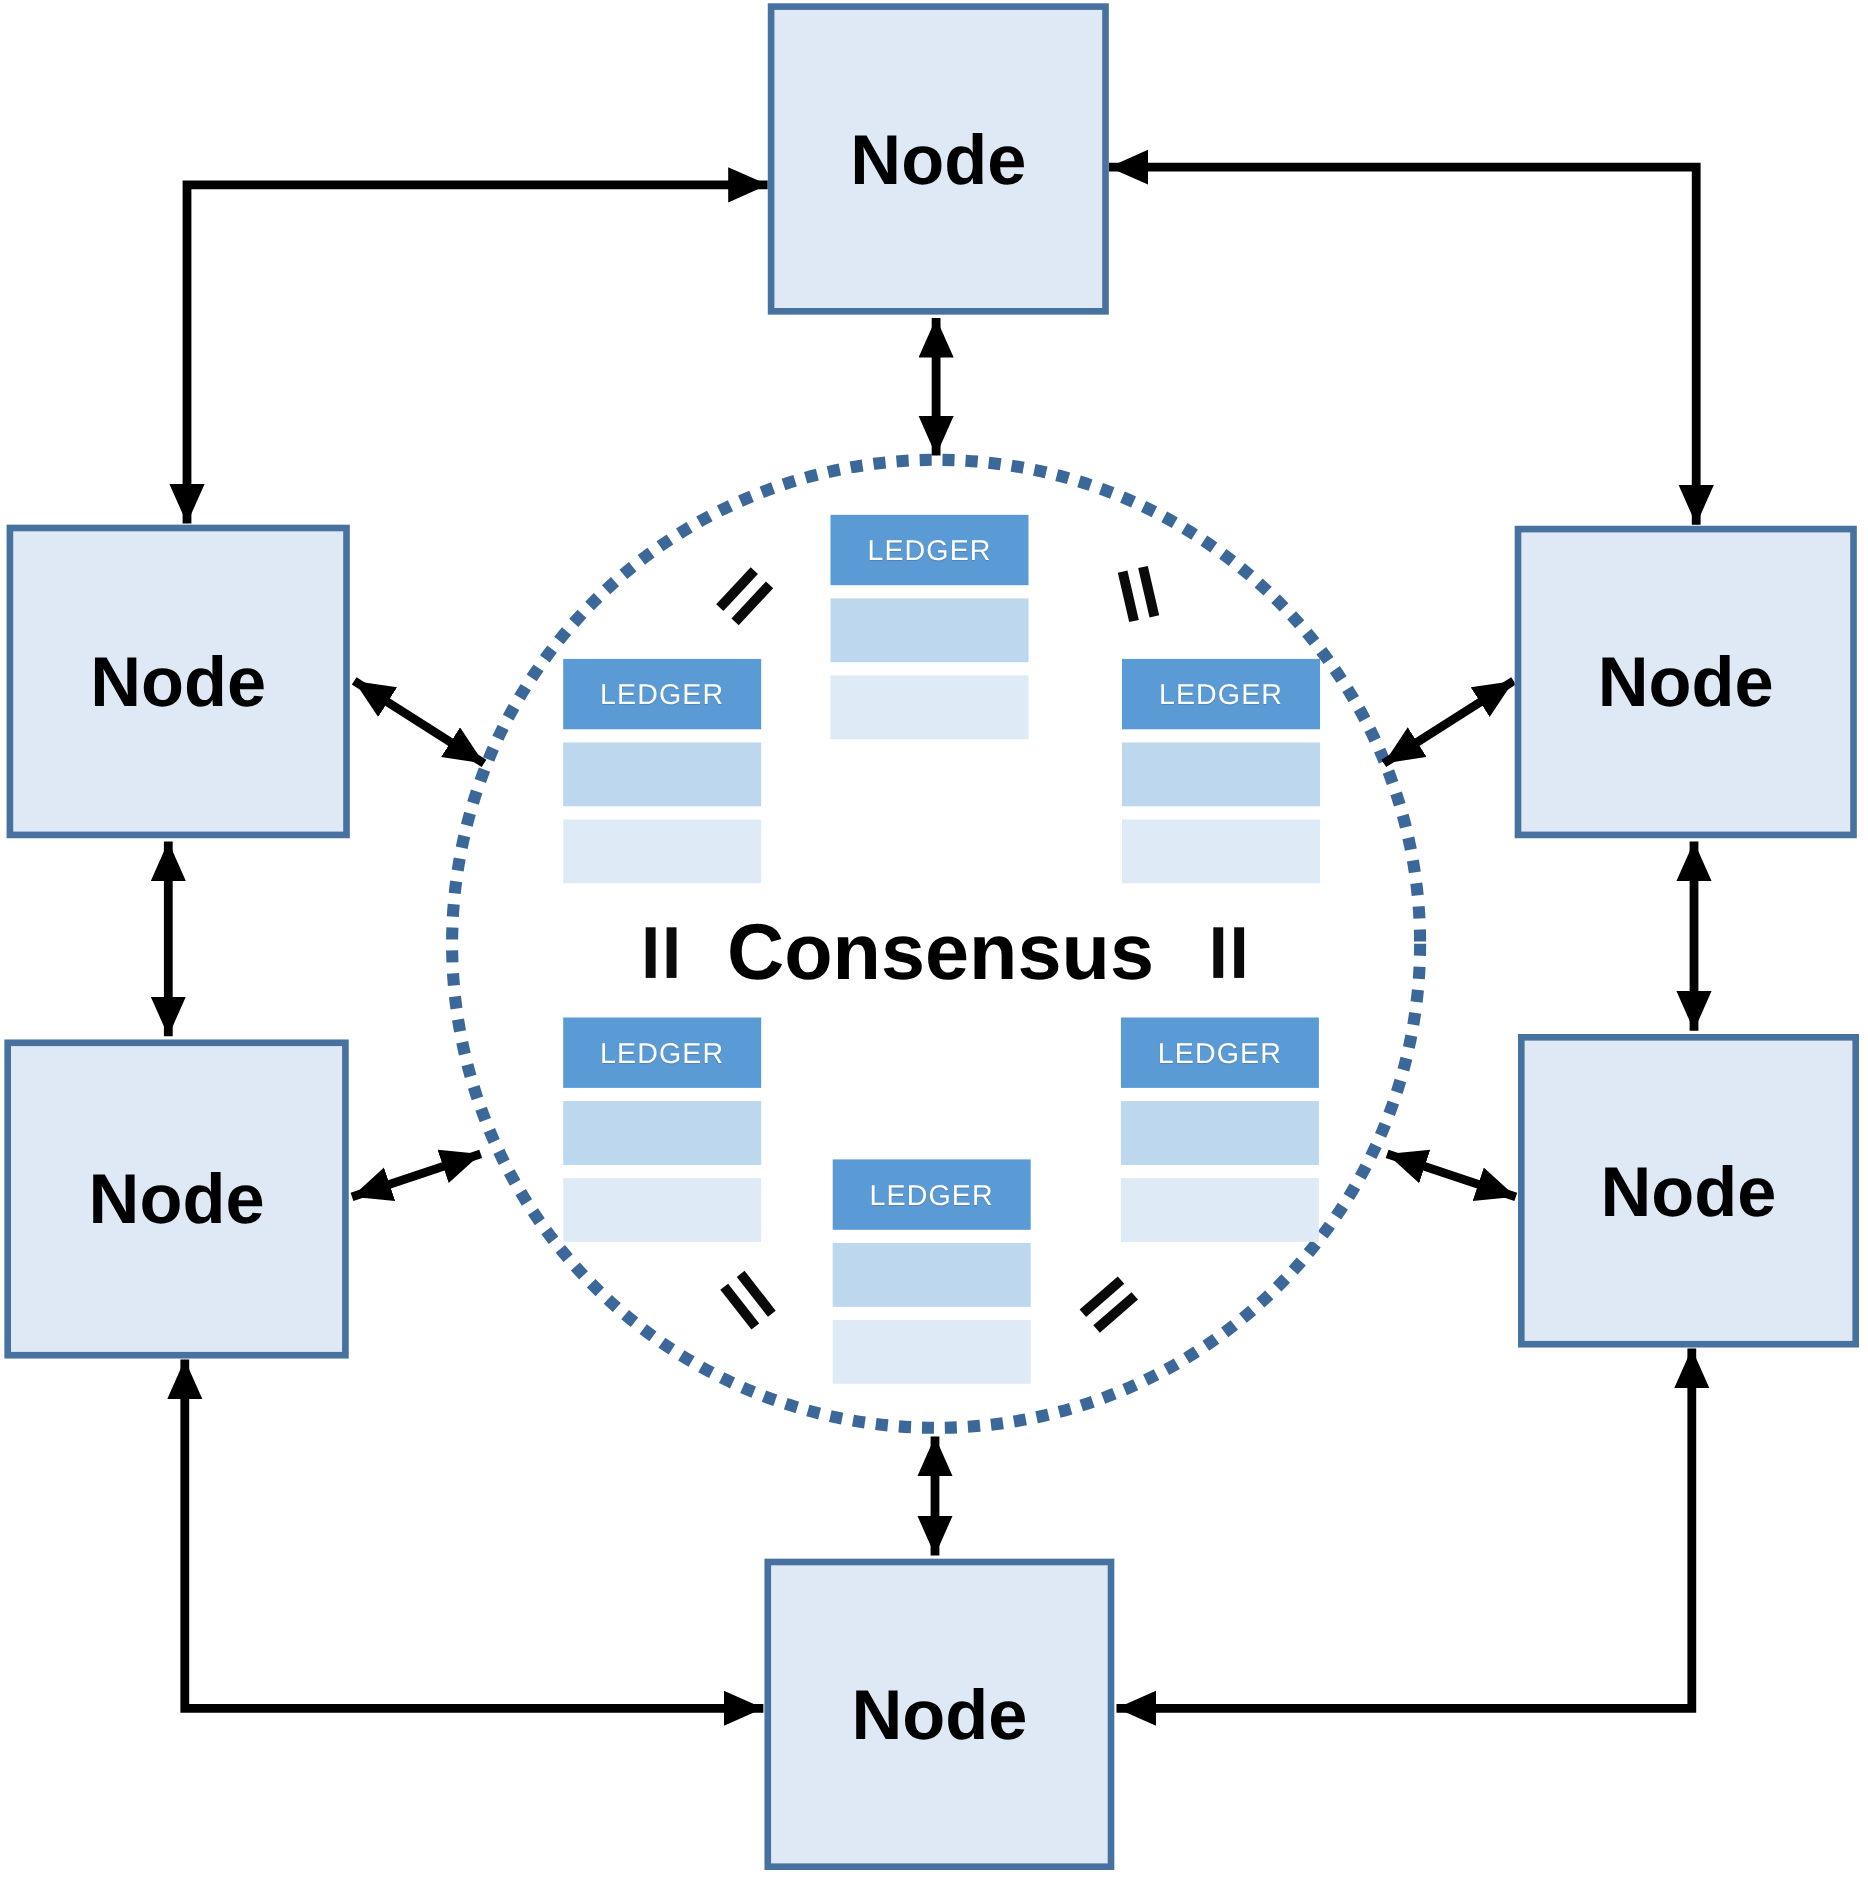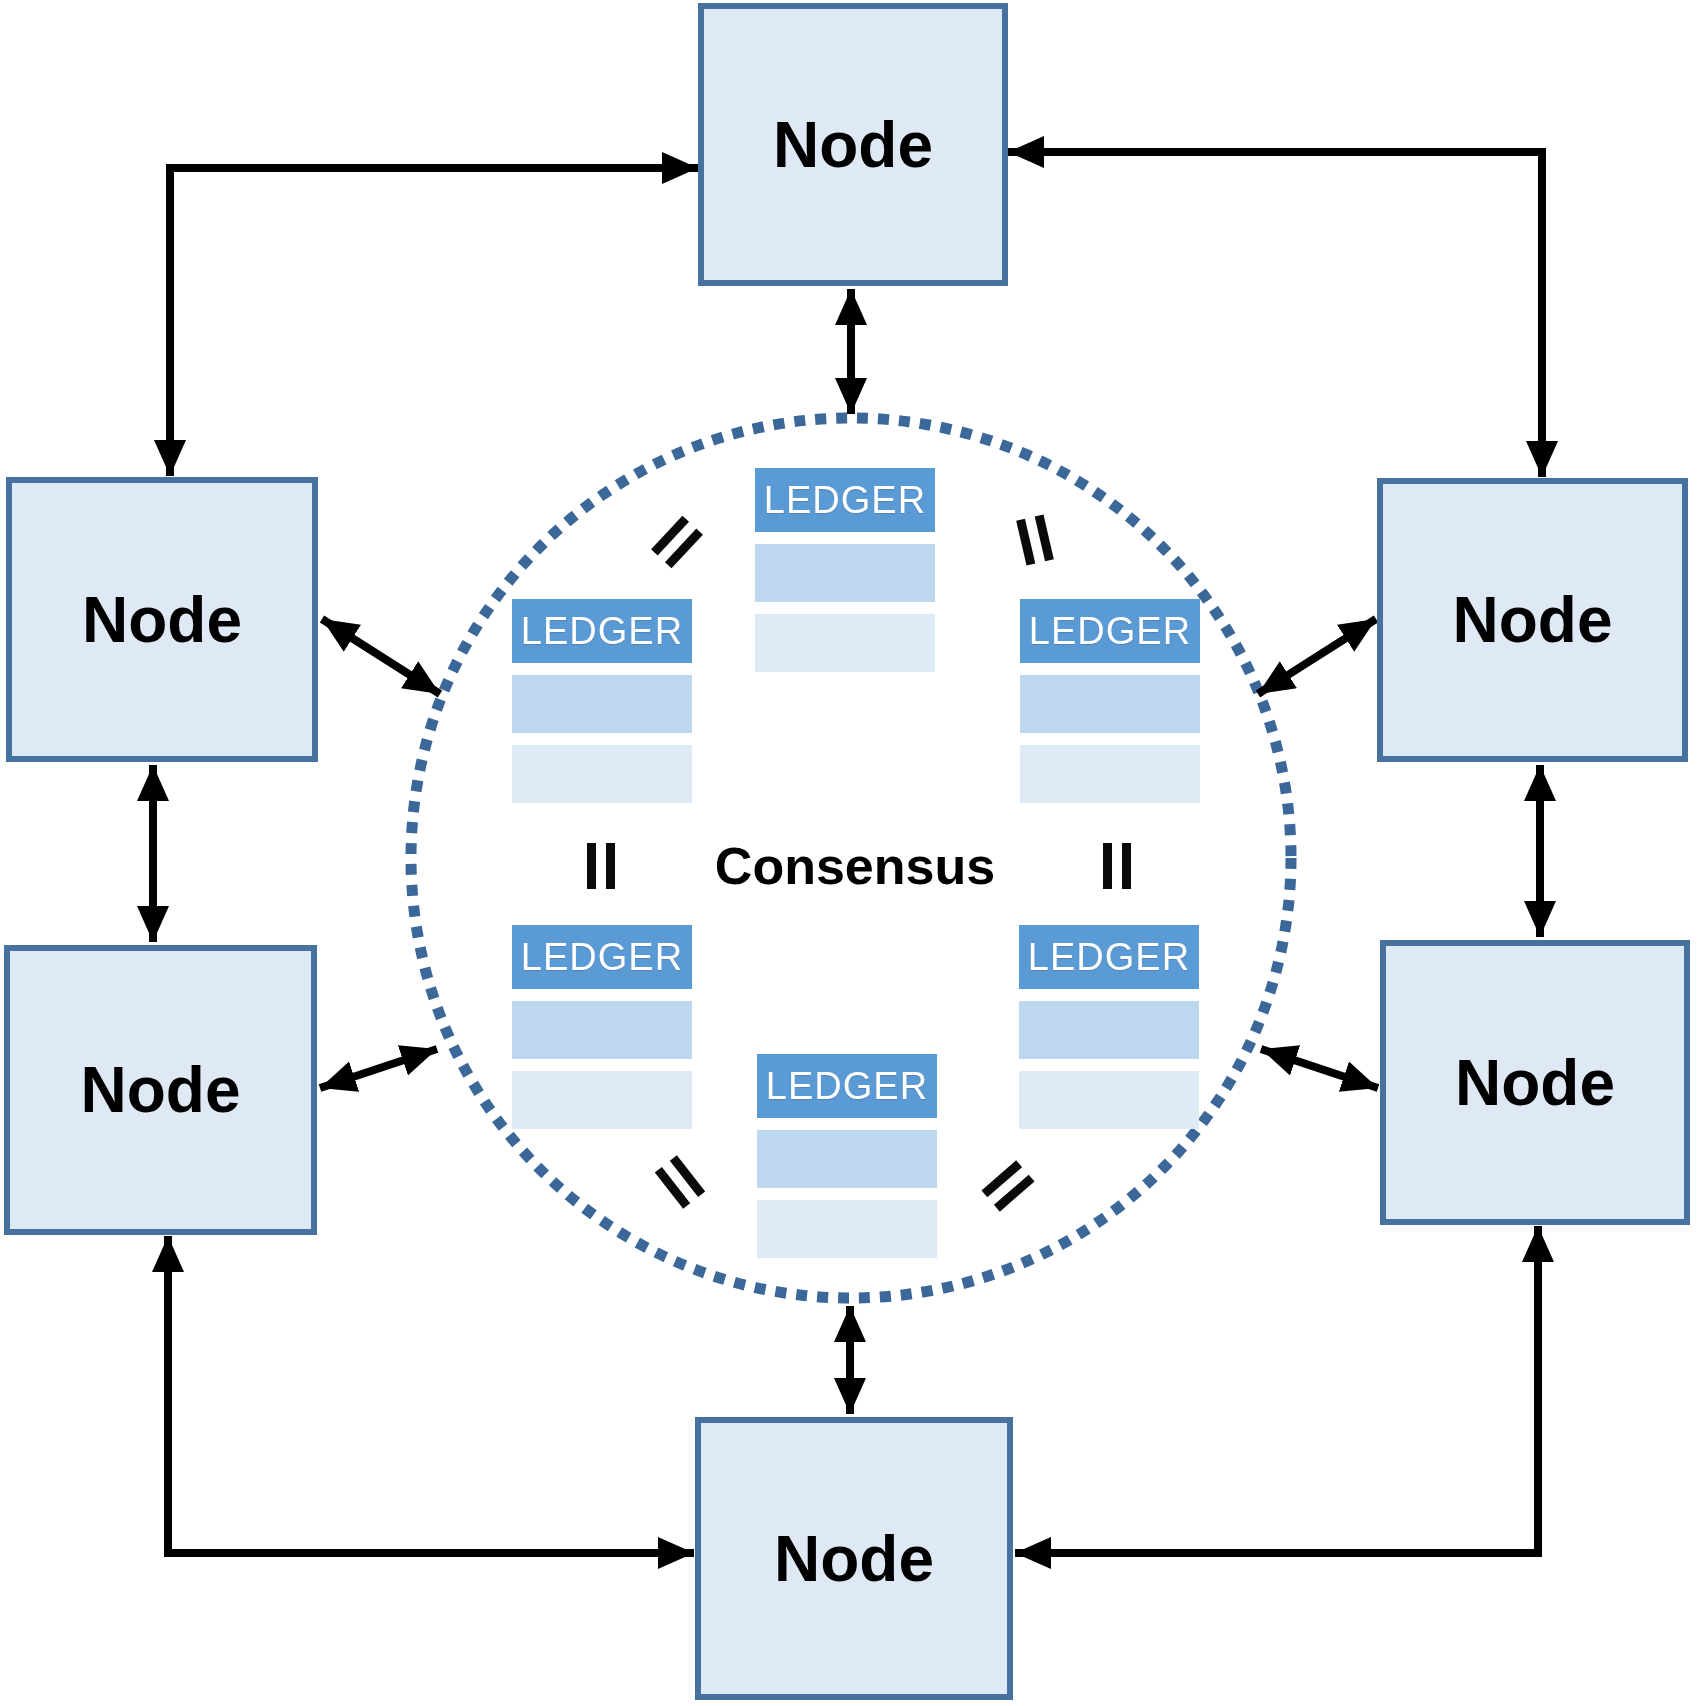--- a/index.html
+++ b/index.html
@@ -28,38 +28,38 @@
   .node-top{left:698px;top:3px;width:310px;height:283px;}
   .node-left-upper{left:6px;top:477px;width:312px;height:285px;}
   .node-left-lower{left:4px;top:945px;width:313px;height:290px;}
   .node-right-upper{left:1377px;top:478px;width:311px;height:284px;}
   .node-right-lower{left:1380px;top:940px;width:310px;height:285px;}
   .node-bottom{left:695px;top:1417px;width:318px;height:283px;}
 
   .ledger{position:absolute;width:180px;}
   .ledger .hdr{
     height:64px;background:var(--ledger_header,#5b9bd5);
-    color:#ffffff;font-size:38px;font-weight:400;letter-spacing:1px;
+    color:#ffffff;font-size:26px;font-weight:400;letter-spacing:1px;
     display:flex;align-items:center;justify-content:center;
     text-shadow:0 1px 1px rgba(70,100,140,.45);
   }
   .ledger .row{height:58px;margin-top:12px;}
   .ledger .row1{background:var(--ledger_row1,#bdd7ee);}
   .ledger .row2{background:var(--ledger_row2,#deeaf6);}
   .ledger-center-top{left:755px;top:468px;}
   .ledger-left-top{left:512px;top:599px;}
   .ledger-right-top{left:1020px;top:599px;}
   .ledger-left-bottom{left:512px;top:925px;}
   .ledger-right-bottom{left:1019px;top:925px;}
   .ledger-center-bottom{left:757px;top:1054px;}
 
   .consensus{
     position:absolute;left:620px;top:821px;width:470px;height:90px;
     display:flex;align-items:center;justify-content:center;
-    font-weight:bold;font-size:52px;color:#000;
+    font-weight:bold;font-size:72px;color:#000;
   }
 
   .eq{
     position:absolute;width:46px;height:10px;
     border-top:9px solid #0a0a0a;border-bottom:9px solid #0a0a0a;
   }
   .eq-tl{left:654px;top:528px;transform:rotate(-47deg);}
   .eq-tr{left:1012px;top:526px;transform:rotate(77deg);}
   .eq-ml{left:578px;top:852px;transform:rotate(90deg);}
   .eq-mr{left:1094px;top:852px;transform:rotate(90deg);}

